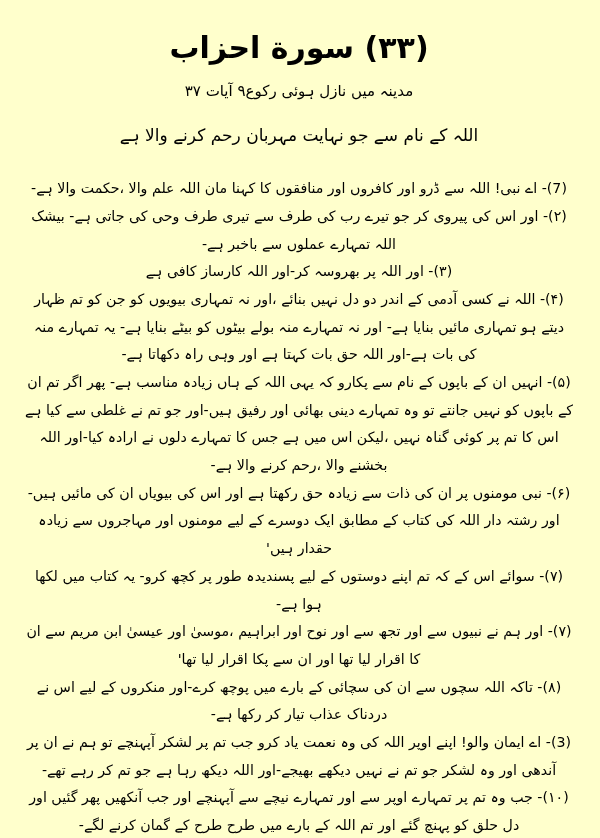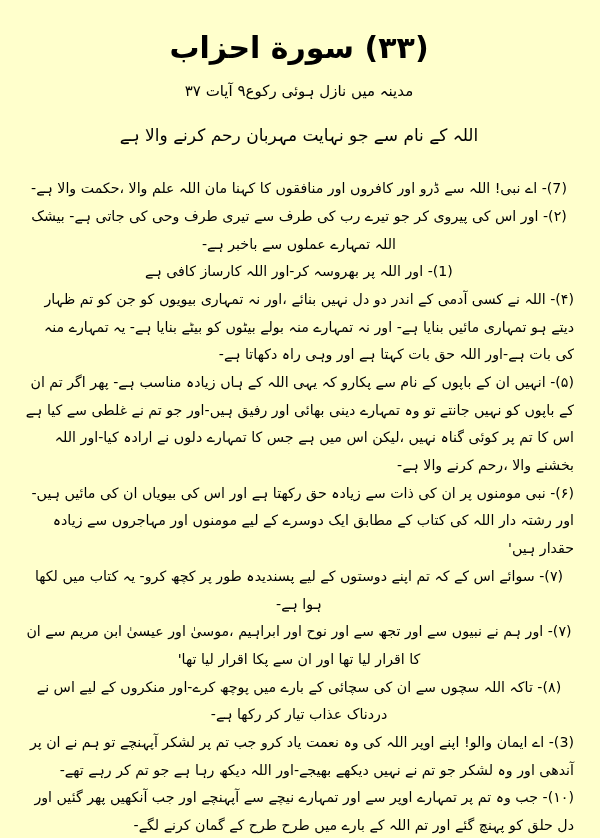--- a/index.html
+++ b/index.html
@@ -60,40 +60,40 @@
     font-size: 14.2px;
     line-height: 1.95;
     text-align: center;
   }
   .verse {
     display: block;
     margin: 0;
     padding: 0;
   }
   .verse.justify {
-    text-align: right;
+    text-align: center;
   }
 </style>
 </head>
 <body>
 
 <div class="page">
 
   <div class="surah-title">(۳۳) سورة احزاب</div>
 
   <div class="surah-subtitle">مدینہ میں نازل ہوئی  رکوع۹  آیات ۷۳</div>
 
   <div class="divider-space"></div>
 
   <div class="bismillah">اللہ کے نام سے جو نہایت مہربان رحم کرنے والا ہے</div>
 
   <div class="body-text">
     <p class="verse">(7)- اے نبی! اللہ سے ڈرو اور کافروں اور منافقوں کا کہنا مان اللہ علم والا ،حکمت والا ہے-</p>
     <p class="verse">(۲)- اور اس کی پیروی کر جو تیرے رب کی طرف سے تیری طرف وحی کی جاتی ہے- بیشک اللہ تمہارے عملوں سے باخبر ہے-</p>
-    <p class="verse">(1)- اور اللہ پر بھروسہ کر-اور اللہ کارساز کافی ہے</p>
+    <p class="verse">(۳)- اور اللہ پر بھروسہ کر-اور اللہ کارساز کافی ہے</p>
     <p class="verse justify">(۴)- اللہ نے کسی آدمی کے اندر دو دل نہیں بنائے ،اور نہ تمہاری بیویوں کو جن کو تم ظہار دیتے ہو تمہاری مائیں بنایا ہے- اور نہ تمہارے منہ بولے بیٹوں کو بیٹے بنایا ہے- یہ تمہارے منہ کی بات ہے-اور اللہ حق بات کہتا ہے اور وہی راہ دکھاتا ہے-</p>
     <p class="verse justify">(۵)- انہیں ان کے باپوں کے نام سے پکارو کہ یہی اللہ کے ہاں زیادہ مناسب ہے- پھر اگر تم ان کے باپوں کو نہیں جانتے تو وہ تمہارے دینی بھائی اور رفیق ہیں-اور جو تم نے غلطی سے کیا ہے اس کا تم پر کوئی گناہ نہیں ،لیکن اس میں ہے جس کا تمہارے دلوں نے ارادہ کیا-اور اللہ بخشنے والا ،رحم کرنے والا ہے-</p>
     <p class="verse justify">(۶)- نبی مومنوں پر ان کی ذات سے زیادہ حق رکھتا ہے اور اس کی بیویاں ان کی مائیں ہیں-اور رشتہ دار اللہ کی کتاب کے مطابق ایک دوسرے کے لیے مومنوں اور مہاجروں سے زیادہ حقدار ہیں'</p>
     <p class="verse">(۷)- سوائے اس کے کہ تم اپنے دوستوں کے لیے پسندیدہ طور پر کچھ کرو- یہ کتاب میں لکھا ہوا ہے-</p>
     <p class="verse">(۷)- اور ہم نے نبیوں سے اور تجھ سے اور نوح اور ابراہیم ،موسیٰ اور عیسیٰ ابن مریم سے ان کا اقرار لیا تھا اور ان سے پکا اقرار لیا تھا'</p>
     <p class="verse">(۸)- تاکہ اللہ سچوں سے ان کی سچائی کے بارے میں پوچھ کرے-اور منکروں کے لیے اس نے دردناک عذاب تیار کر رکھا ہے-</p>
     <p class="verse justify">(3)- اے ایمان والو! اپنے اوپر اللہ کی وہ نعمت یاد کرو جب تم پر لشکر آپہنچے تو ہم نے ان پر آندھی اور وہ لشکر جو تم نے نہیں دیکھے بھیجے-اور اللہ دیکھ رہا ہے جو تم کر رہے تھے-</p>
     <p class="verse justify">(۱۰)- جب وہ تم پر تمہارے اوپر سے اور تمہارے نیچے سے آپہنچے اور جب آنکھیں پھر گئیں اور دل حلق کو پہنچ گئے اور تم اللہ کے بارے میں طرح طرح کے گمان کرنے لگے-</p>
     <p class="verse">(۱۱)- وہاں مومن آزمائے گئے اور خوب ہلا ڈالے گئے-</p>
 

